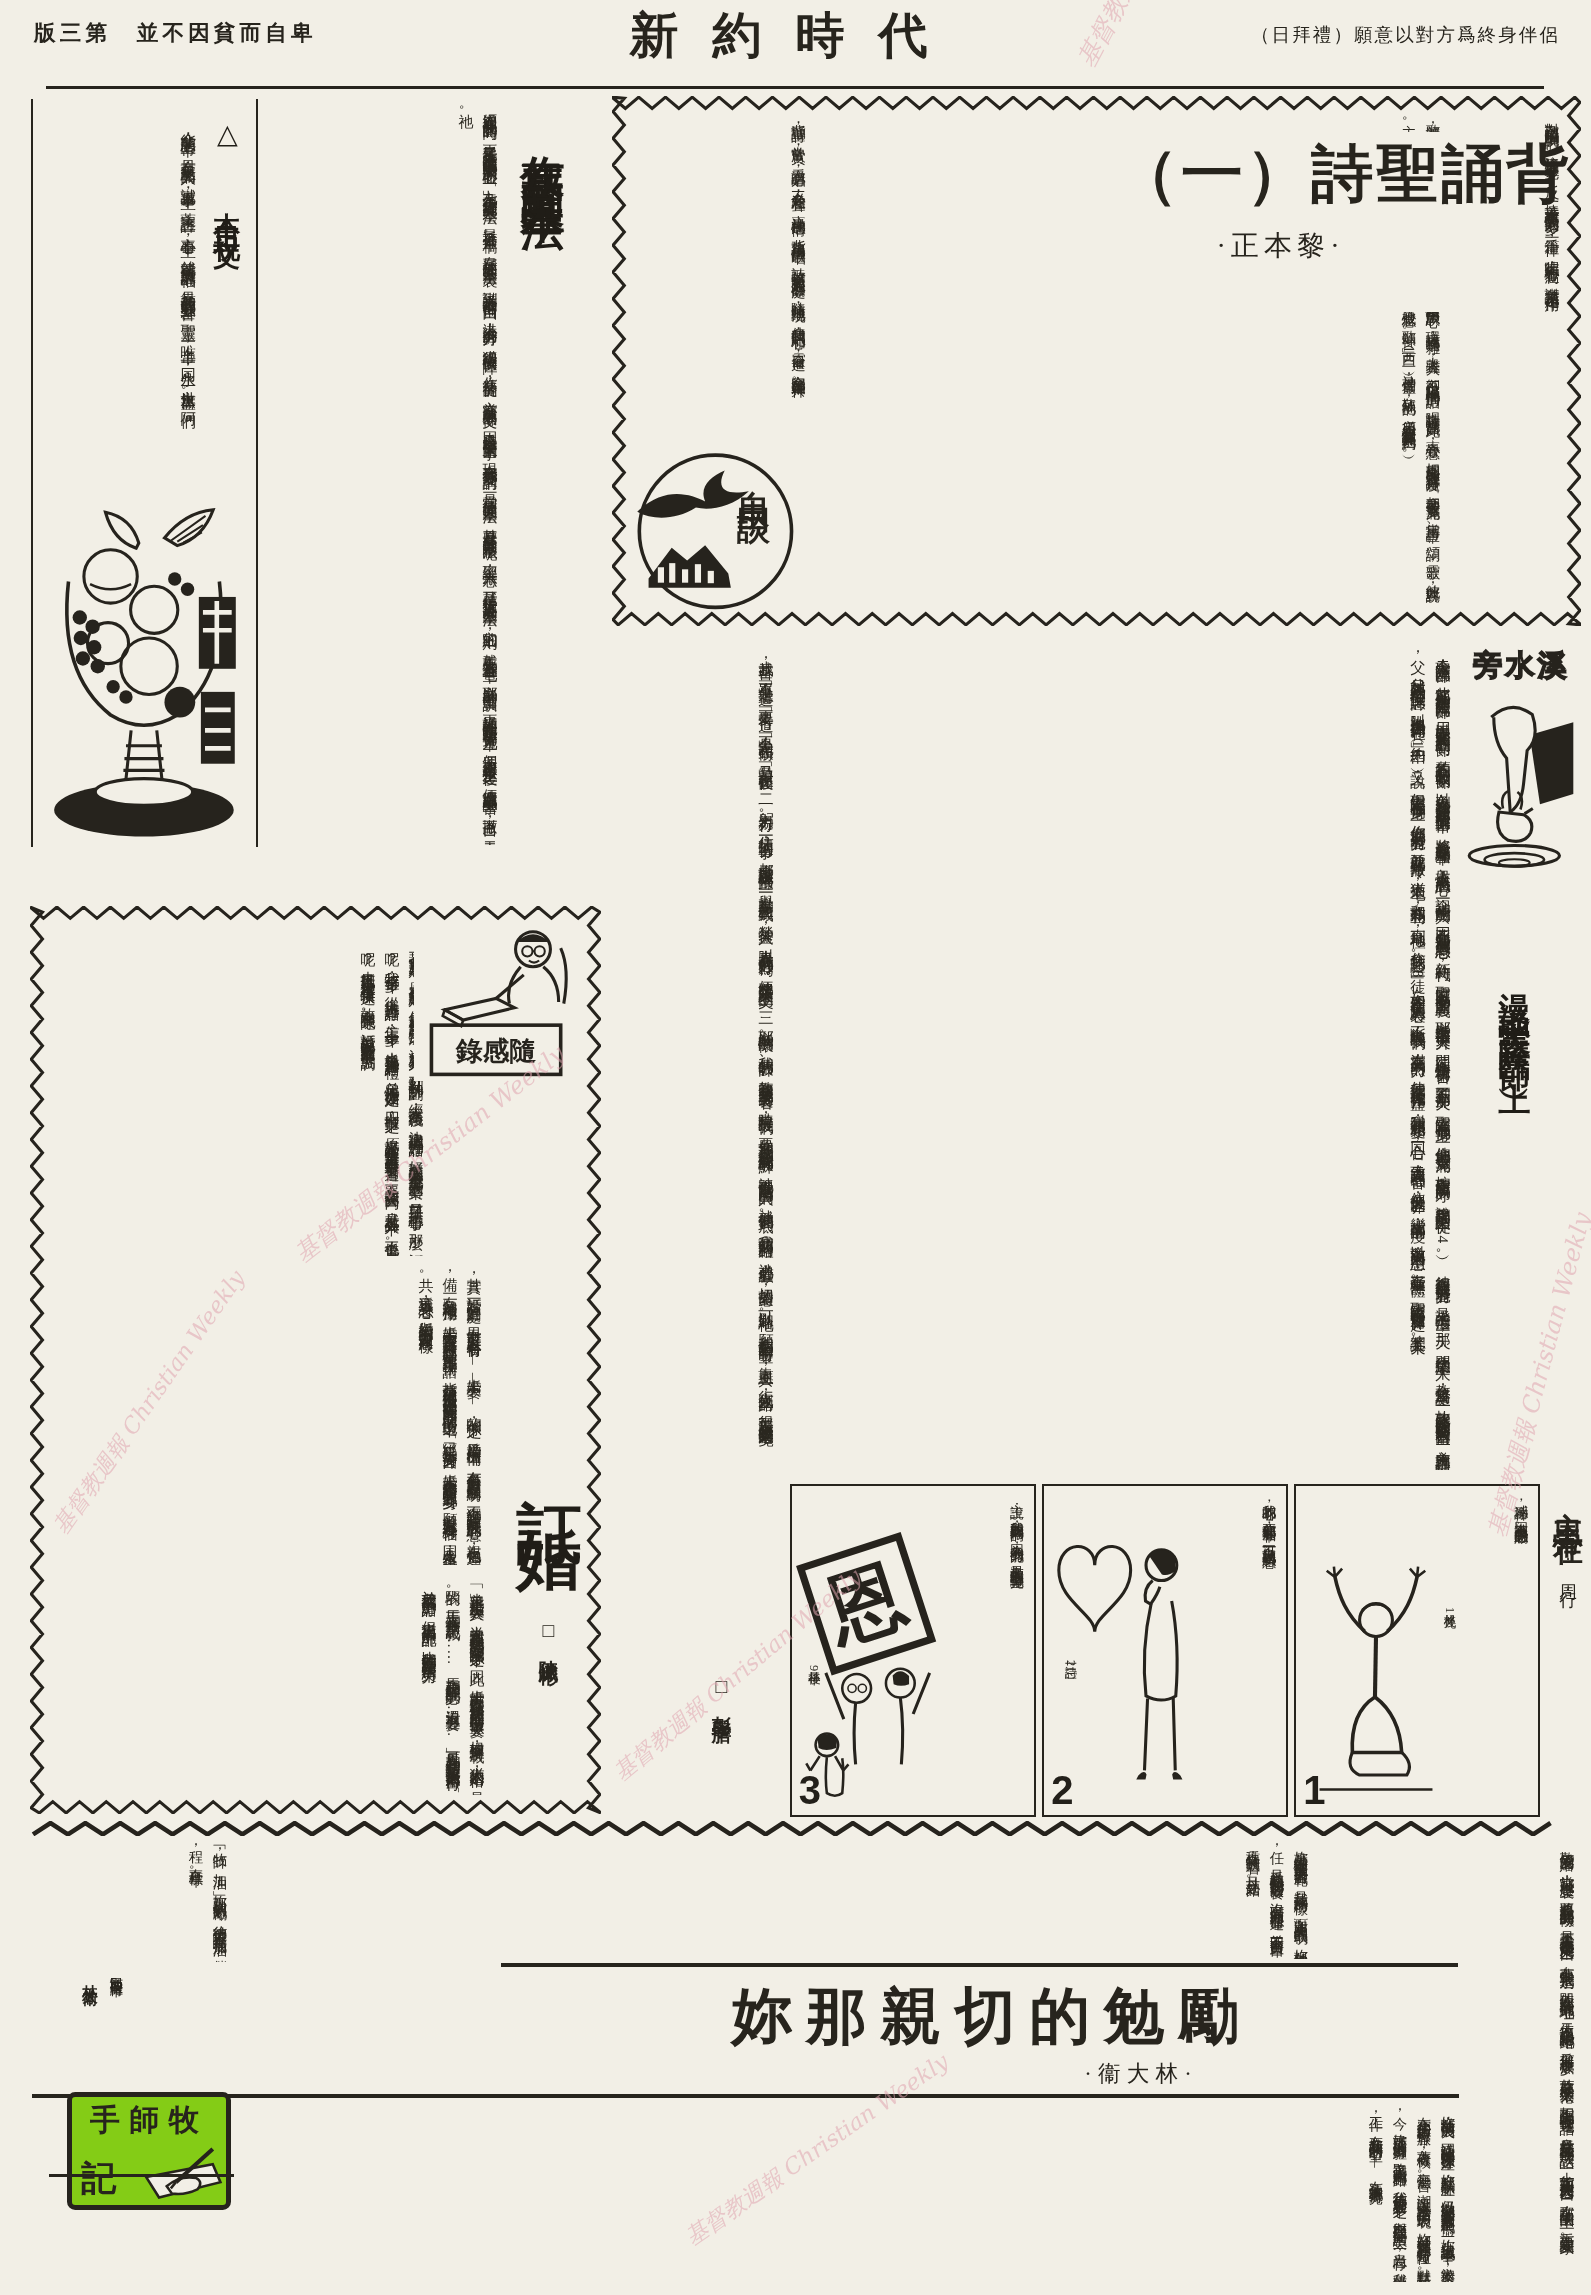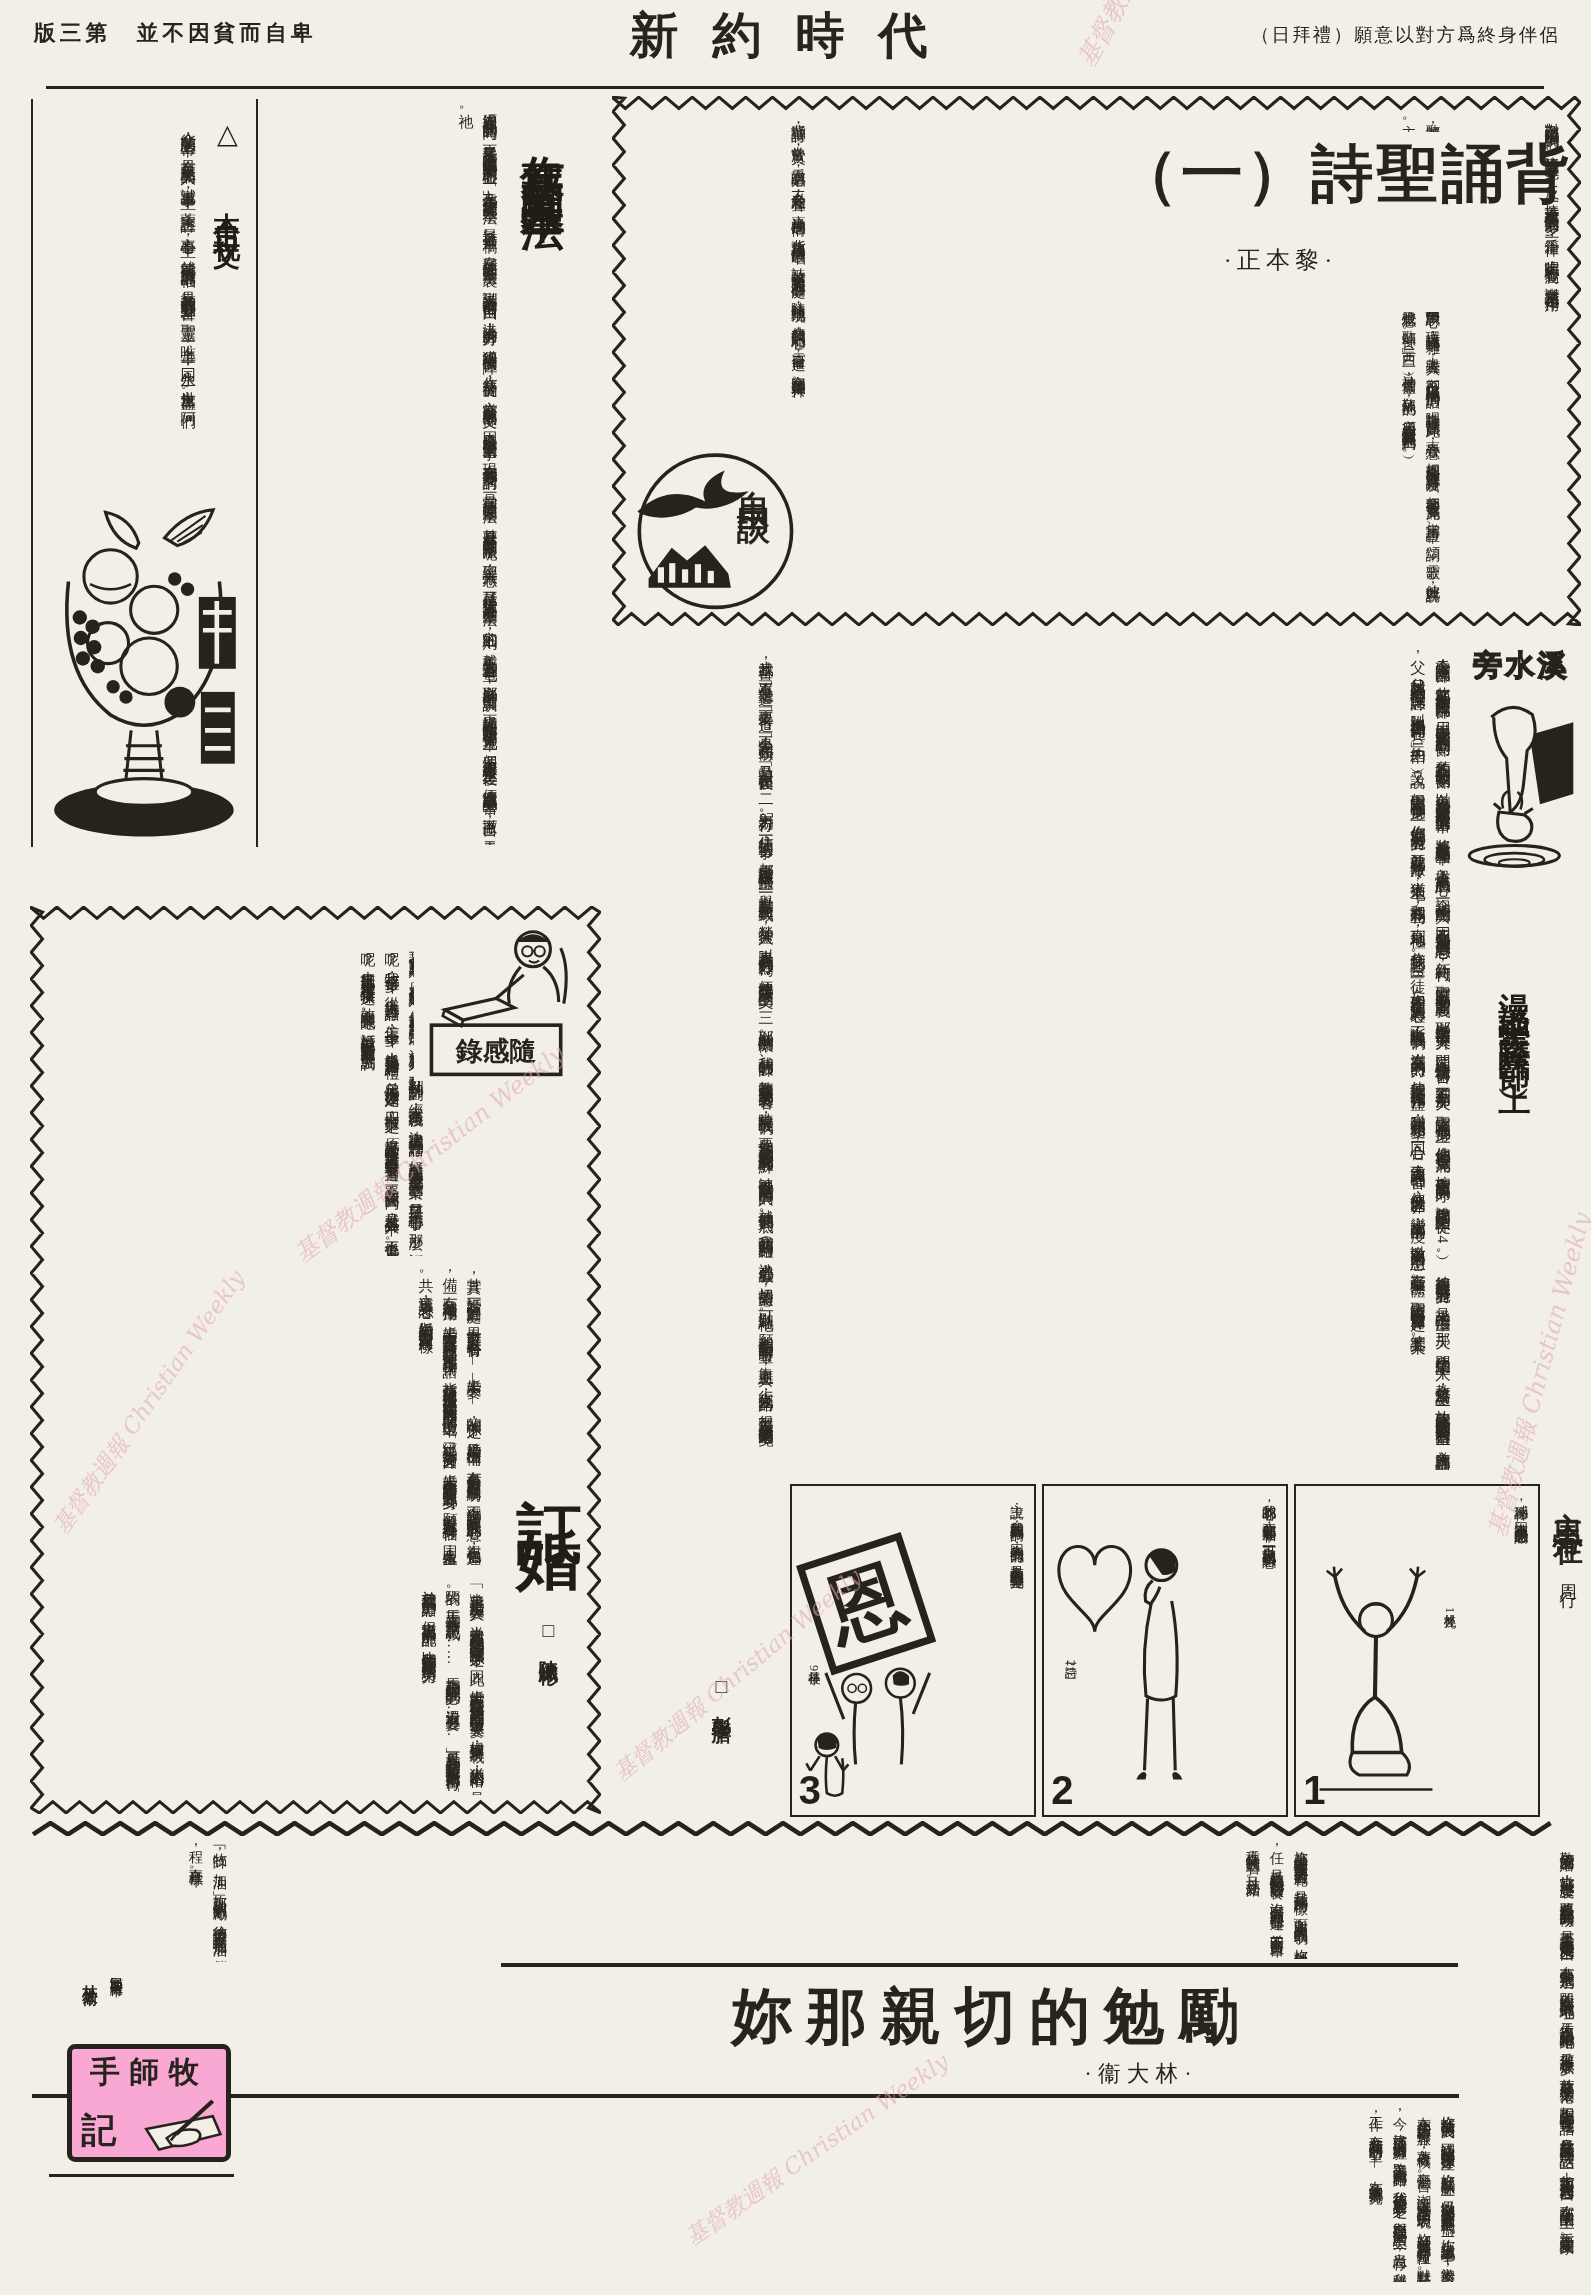--- a/index.html
+++ b/index.html
@@ -33,21 +33,22 @@
   .panel-num{
     position:absolute;left:7.2px;bottom:2.1px;font-size:40px;font-weight:700;
     font-family:"Liberation Sans","DejaVu Sans",sans-serif;color:#23201a;
   }
   .caption{
     position:absolute;writing-mode:vertical-rl;font-size:14px;line-height:22.6px;
     letter-spacing:1px;color:#2b2820;
   }
   .stamp{
     position:absolute;border:5.1px solid #26231d;border-radius:8.2px;
-    background:#f9a8d4;
+    background:#84cc16;
+    margin-top:48px;
   }
   svg{display:block;}
   .outline-ch{
     -webkit-text-stroke:1.5px #26231d;color:#f2efe6;font-weight:900;
   }
 </style>
 </head>
 <body>
 
 <div class="abs" style="left:0;top:0;width:1591px;height:93px;">
@@ -96,21 +97,21 @@
   </svg>
 </div>
 
 <div class="region" style="left:260px;top:102px;width:242px;height:743px;font-size:15px;line-height:24px;">經過四年冗長的時間，更耗費了許多高瞻遠矚的政治專家的心血，「九七」年後香港施行的「基本法」，最近公佈了草稿。在最近頒佈的「基本法」裏，講到香港人的信仰自由，港人治港的方針，獲得明確的保障；作基督徒的，亦當留意其中的條文，因爲這是當今要緊的事。現在我們另外要講的，是當一個信徒的「基本法」。甚麼是基督徒的「基本法」呢？聖經六十六卷，就是信徒一生行事爲人的「基本法」；它的細則，載在馬太福音五至七章，主耶穌的登山寶訓，更詳細的記錄在路加福音第十九章。一個罪人蒙恩得救重生之後，便應該跟主耶穌學習，撇下自己，天天背起十字架來跟從祂。</div>
 <div class="headline-v" style="left:508px;top:121px;width:64px;height:509px;font-size:44px;letter-spacing:7.2px;">作基督的「基本法」</div>
 
 <div class="box" style="left:612px;top:96px;width:969px;height:530px;">
   <div class="region" style="left:846px;top:15.4px;width:106px;height:495px;font-size:15px;">對自己所唱的說「阿們」，這樣的人並不多見。反之，捧着詩本木無表情的人却多。千篇一律，徒唱而心不在焉，讚美就起不了作用。</div>
   <div class="abs" style="left:504px;top:36px;width:329px;height:180px;background:#f2efe6;text-align:center;z-index:5;">
     <div style="font-size:62px;font-weight:900;letter-spacing:3.1px;white-space:nowrap;">（一）詩聖誦背</div>
-    <div style="font-size:24px;margin-top:28px;letter-spacing:5.1px;">·正本黎·</div>
+    <div style="font-size:28px;margin-top:11px;letter-spacing:5.1px;">·正本黎·</div>
   </div>
   <div class="region" style="left:206px;top:16.5px;width:627px;height:493px;font-size:14.4px;">歌頌讚美，也要用悟性歌唱。認識詩歌的信息，利用靈感的人生經驗，甚至裝模作樣地接受，偽善的人能張口而不張心。正如茶樓裏一對情侶午飯談心，環境雖然嘈雜，人聲雖大，卻不足以阻隔他們的情話；唱詩敬拜也當如此，專心致意，把周圍的雜聲置諸度外。「却要被聖靈充滿，當用詩章、頌詞、靈歌，彼此對說，口唱心和的讚美主。」（弗五19）「把基督的道理豐豐富富的存在心裏，用詩章、頌詞、靈歌，彼此教導，互相勸戒，心被恩感，歌頌神。」（西三16）神是個靈，敬拜祂的，必須用心靈和誠實拜祂（約四24）。</div>
   <div class="region" style="left:18.5px;top:16.5px;width:180px;height:329px;font-size:14.4px;">背誦聖詩，常常欣賞，看譜必唱，不必注意和聲，專注神的感情；背熟後用感情歌唱，詩歌的信息會遍入心的深處，隨時隨地湧現，使我們口唱心和，靈命日進，完全歸榮耀與神。</div>
 
   <div class="abs" style="left:20.6px;top:354px;width:170px;height:162px;background:#f2efe6;z-index:6;">
     <svg width="170" height="162" viewBox="0 0 330 315">
       <circle cx="160" cy="158" r="148" fill="none" stroke="#26231d" stroke-width="7"></circle>
       <path d="M8,120 C60,70 110,85 140,100 C128,72 150,52 178,40 C158,80 185,88 225,80 C190,112 150,118 122,112 C85,135 40,138 8,120 Z" fill="#26231d"></path>
       <path d="M30,250 L75,190 L105,215 L140,185 L185,240 L190,268 L30,268 Z" fill="#26231d"></path>
       <rect x="48" y="228" width="12" height="30" fill="#f2efe6"></rect>

